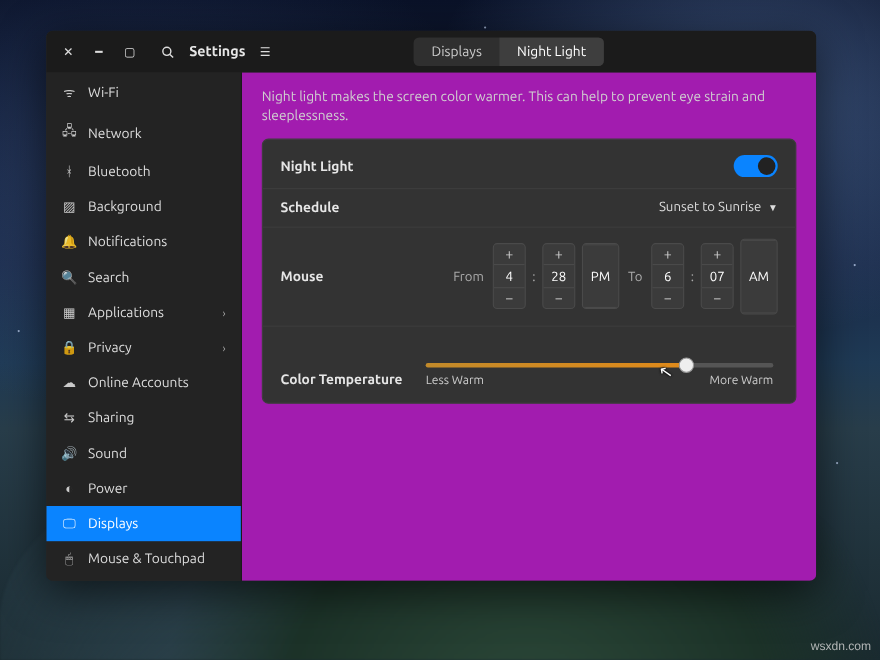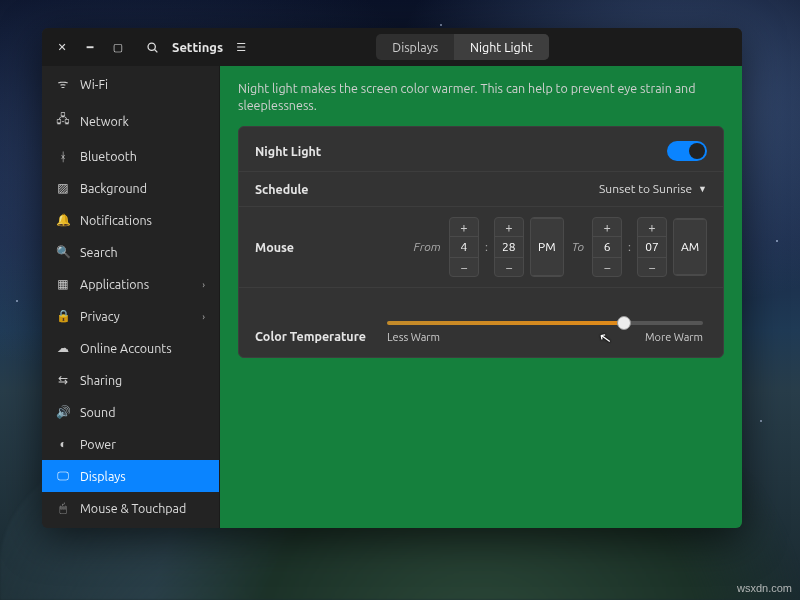--- a/index.html
+++ b/index.html
@@ -50,21 +50,21 @@
     border-right:1px solid #1a1a1a;
   }
   .side-item{
     display:flex; align-items:center; gap:10px; padding:9px 14px; color:#ddd; cursor:default;
   }
   .side-item.active{ background:#0a84ff; color:#fff; }
   .side-item .ic{ width:14px; text-align:center; font-size:12px; opacity:.9;}
   .side-item .chev{ margin-left:auto; font-size:10px; opacity:.7;}
 
   .content{
-    flex:1; background:#15803d; padding:14px 18px 18px 18px; overflow:auto;
+    flex:1; background:#a21caf; padding:14px 18px 18px 18px; overflow:auto;
     display:flex; flex-direction:column; gap:12px;
   }
   .desc{ font-size:12.5px; color:#d0d0d0; line-height:1.35; }
   .panel{
     background:#333; border:1px solid #3d3d3d; border-radius:6px; padding:4px 0;
   }
   .row{
     display:flex; align-items:center; padding:10px 16px; font-size:12.5px; color:#e6e6e6;
     border-bottom:1px solid #3d3d3d;
   }
@@ -77,21 +77,21 @@
   .toggle::after{
     content:""; position:absolute; right:2px; top:2px; width:16px; height:16px; border-radius:50%;
     background:#222;
   }
   .select{
     display:flex; align-items:center; gap:6px; font-size:12px; color:#ddd;
   }
   .select .tri{ font-size:9px; }
 
   .times{ display:flex; align-items:center; gap:8px; color:#bbb; font-size:12px;}
-  .times .word{ color:#aaa;font-style:italic; }
+  .times .word{ color:#aaa; }
   .spin-group{ display:flex; gap:6px; align-items:center;}
   .spin{
     width:30px; background:#3b3b3b; border:1px solid #4a4a4a; border-radius:4px;
     display:flex; flex-direction:column; overflow:hidden;
   }
   .spin .btn{ height:18px; display:flex; align-items:center; justify-content:center; font-size:13px; color:#ccc; cursor:default;}
   .spin .val{
     height:22px; display:flex; align-items:center; justify-content:center;
     font-size:12px; color:#fff; border-top:1px solid #4a4a4a; border-bottom:1px solid #4a4a4a;
   }
@@ -269,21 +269,21 @@
                 <div class="val">6</div>
                 <div class="btn">−</div>
               </div>
               <span class="colon">:</span>
               <div class="spin">
                 <div class="btn">+</div>
                 <div class="val">07</div>
                 <div class="btn">−</div>
               </div>
               <div class="spin ampm">
-                <div class="val" style="height:56px;">AM</div>
+                <div class="val" style="height:67px;">AM</div>
               </div>
             </div>
           </div>
         </div>
 
         <div class="row">
           <div class="label">Color Temperature</div>
           <div class="slider-wrap">
             <div class="slider-track">
               <div class="slider-thumb"></div>

